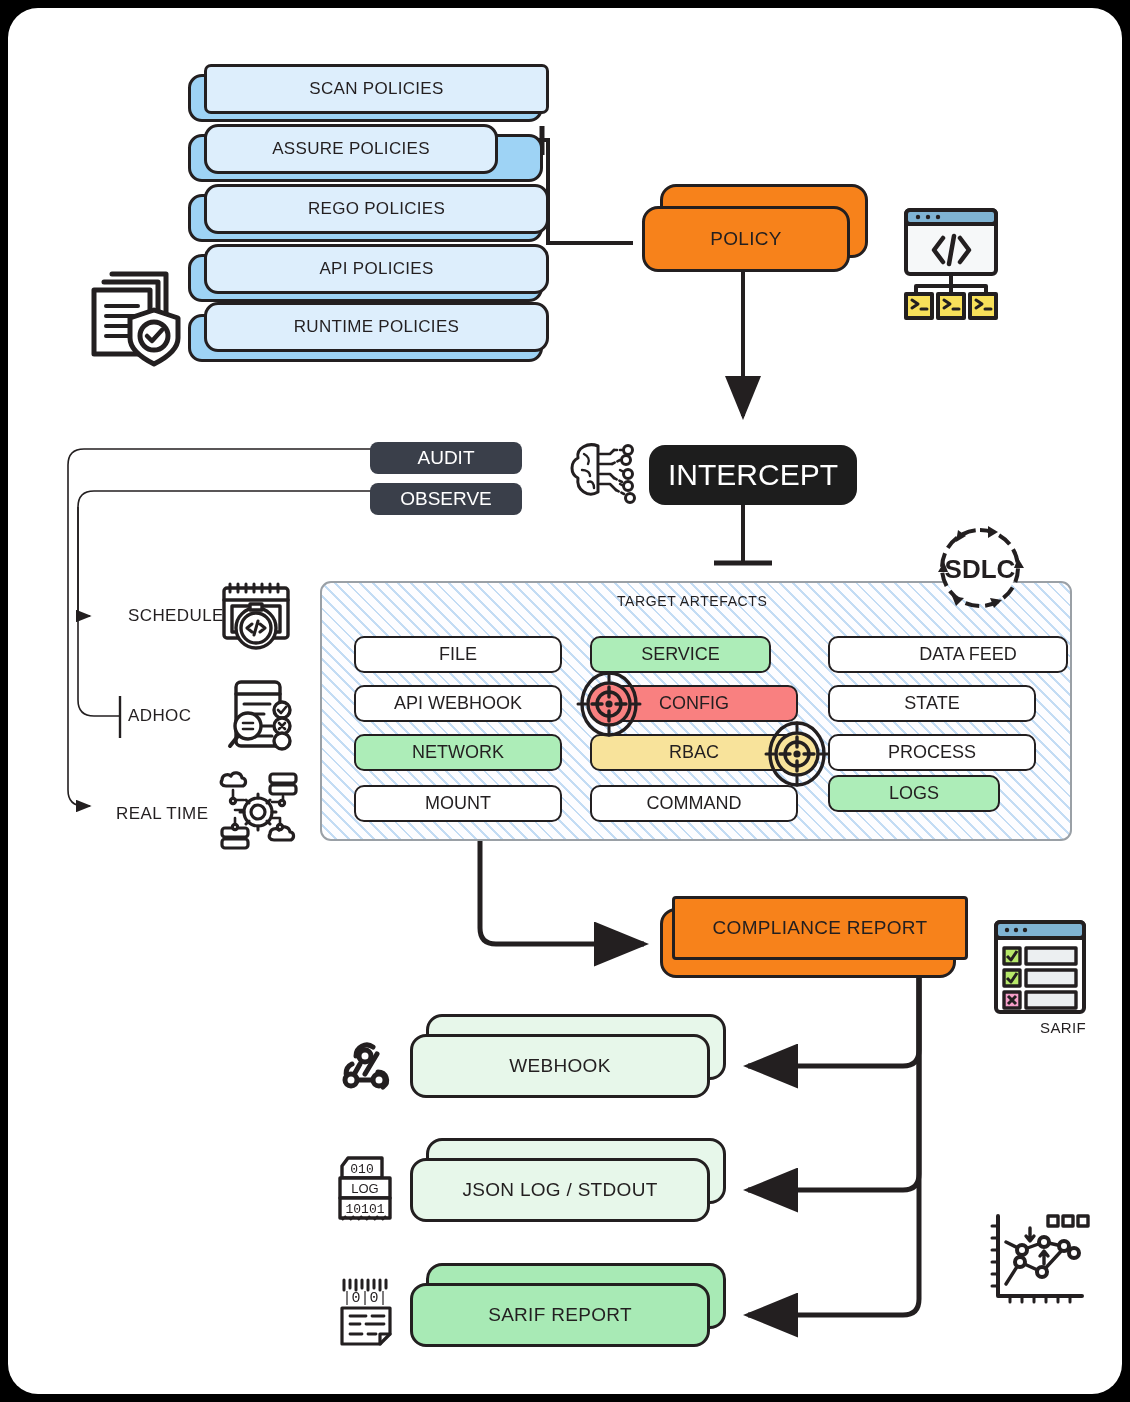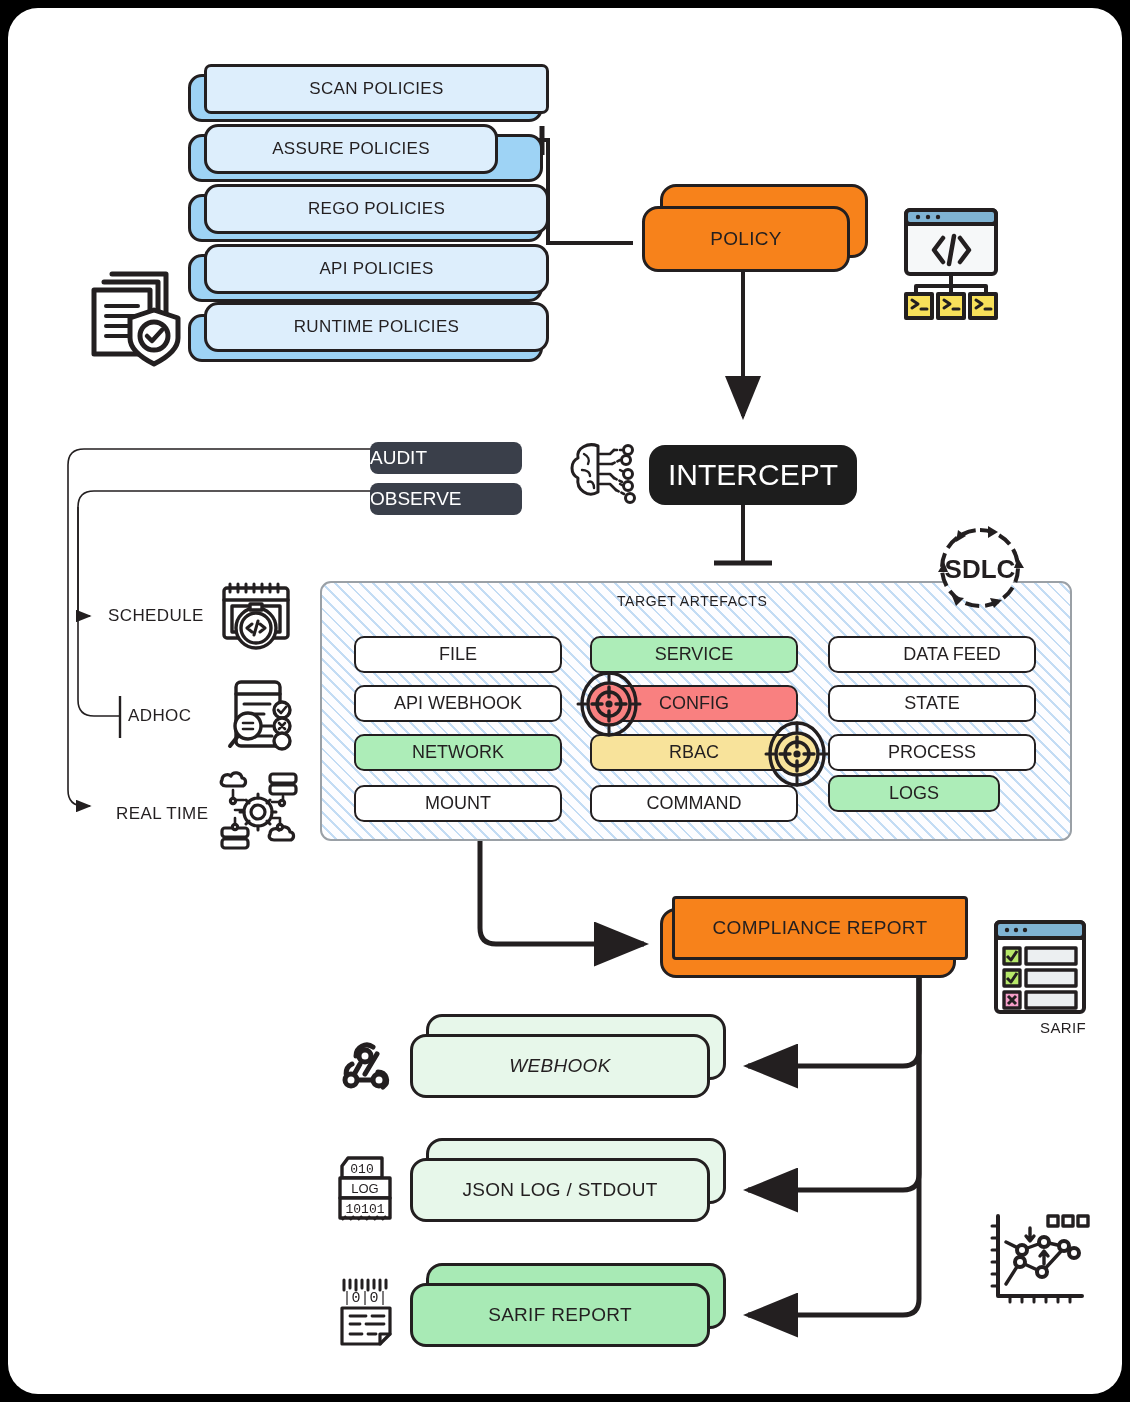--- a/index.html
+++ b/index.html
@@ -17,21 +17,21 @@
   .pol-back{background:#9ed3f5;}
   .pol-front{background:#ddeefc;}
   .pol-front span{pointer-events:none;}
 
   
   .or-back{background:#f7821b;}
   .or-front{background:#f7821b;}
 
   
   .dark{background:#3a3f4a;border:none;border-radius:8px;color:#fff;font-size:19px;
-        display:flex;align-items:center;justify-content:flex-start;position:absolute;box-sizing:border-box;}
+        display:flex;align-items:center;justify-content:center;position:absolute;box-sizing:border-box;}
   .intercept{background:#1d1d1d;border:none;border-radius:16px;color:#fff;font-size:30px;
              display:flex;align-items:center;justify-content:center;position:absolute;box-sizing:border-box;}
 
   
   #artefacts{position:absolute;box-sizing:border-box;border:2px solid #9aa0a6;border-radius:11px;
     background-color:#fdfdff;
     background-image:repeating-linear-gradient(45deg,#c3dcf4 0 2px,rgba(255,255,255,0) 2px 9px);text-align:right;}
   .acard{position:absolute;box-sizing:border-box;display:flex;align-items:center;justify-content:center;
          border:2px solid #231f20;border-radius:10px;background:#fff;font-size:18px;color:#231f20;}
   .acard.green{background:#adedb8;}
@@ -153,21 +153,21 @@
     </svg>
   </div>
 
   <div class="dark" style="left:362px;top:434px;width:152px;height:32px;">
     <span>AUDIT</span>
   </div>
   <div class="dark" style="left:362px;top:475px;width:152px;height:32px;">
     <span>OBSERVE</span>
   </div>
 
-  <div class="lbl" style="left:100px;top:598px;">SCHEDULE</div>
+  <div class="lbl" style="left:120px;top:598px;">SCHEDULE</div>
   <div class="lbl" style="left:120px;top:698px;">ADHOC</div>
   <div class="lbl" style="left:108px;top:796px;">REAL TIME</div>
 
   <div class="ic" style="left:208px;top:570px;">
     <svg width="80" height="80" viewBox="0 0 80 80" fill="none" stroke="#231f20" stroke-width="3.4" stroke-linejoin="round" stroke-linecap="round">
       <rect x="8" y="10" width="64" height="50" rx="3" fill="#fff"></rect>
       <path d="M8,22 L72,22"></path>
       <path d="M14,6 L14,14 M22,6 L22,14 M30,6 L30,14 M38,6 L38,14 M46,6 L46,14 M54,6 L54,14 M62,6 L62,14" stroke-width="3"></path>
       <rect x="16" y="28" width="48" height="26" fill="#fff"></rect>
       <circle cx="40" cy="50" r="20" fill="#fff"></circle>
@@ -239,34 +239,34 @@
     <div class="acard" style="left:32px;top:102px;width:208px;height:37px;">
       <span>API WEBHOOK</span>
       </div>
     <div class="acard green" style="left:32px;top:151px;width:208px;height:37px;">
       <span>NETWORK</span>
       </div>
     <div class="acard" style="left:32px;top:202px;width:208px;height:37px;">
       <span>MOUNT</span>
       </div>
 
-    <div class="acard green" style="left:268px;top:53px;width:208px;height:37px;">
+    <div class="acard green" style="left:268px;top:53px;width:181px;height:37px;">
       <span>SERVICE</span>
       </div>
     <div class="acard red" style="left:268px;top:102px;width:208px;height:37px;">
       <span>CONFIG</span>
       </div>
     <div class="acard yellow" style="left:268px;top:151px;width:208px;height:37px;">
       <span>RBAC</span>
       </div>
     <div class="acard" style="left:268px;top:202px;width:208px;height:37px;">
       <span>COMMAND</span>
       </div>
 
-    <div class="acard" style="left:506px;top:53px;width:208px;height:37px;padding-left:40px;">
+    <div class="acard" style="left:506px;top:53px;width:240px;height:37px;padding-left:40px;">
       <span>DATA FEED</span>
       </div>
     <div class="acard" style="left:506px;top:102px;width:208px;height:37px;">
       <span>STATE</span>
       </div>
     <div class="acard" style="left:506px;top:151px;width:208px;height:37px;">
       <span>PROCESS</span>
       </div>
     <div class="acard green" style="left:506px;top:192px;width:172px;height:37px;">
       <span>LOGS</span>
@@ -329,21 +329,21 @@
       <path d="M17,62 L21,66 L27,57" stroke-width="3"></path>
       <rect x="36" y="54" width="50" height="16" fill="#eceff1" stroke-width="3.4"></rect>
       <rect x="14" y="76" width="16" height="16" fill="#f59ec8" stroke-width="3.4"></rect>
       <path d="M18,80 L26,88 M26,80 L18,88" stroke-width="3"></path>
       <rect x="36" y="76" width="50" height="16" fill="#eceff1" stroke-width="3.4"></rect>
     </svg>
   </div>
   <div class="lbl-sm" style="left:1032px;top:1011px;">SARIF</div>
 
   <div class="shadowcard out-back-mint abs" style="left:418px;top:1006px;width:300px;height:66px;border-radius:16px;"></div>
-  <div class="card out-front-mint" style="left:402px;top:1026px;width:300px;height:64px;border-radius:16px;font-size:19px;font-style:italic;">
+  <div class="card out-front-mint" style="left:402px;top:1026px;width:300px;height:64px;border-radius:16px;font-size:19px;">
     <span>WEBHOOK</span>
   </div>
   <div class="ic" style="left:326px;top:1026px;">
     <svg width="62" height="62" viewBox="0 0 62 62" fill="none" stroke="#231f20" stroke-width="5" stroke-linecap="round" stroke-linejoin="round">
       <path d="M22,22 C22,13 32,8 39,13"></path>
       <path d="M43,20 L31,40"></path>
       <path d="M44,38 C52,38 56,48 49,53"></path>
       <path d="M45,46 L22,46"></path>
       <path d="M18,30 C10,34 10,46 19,48"></path>
       <path d="M26,30 L17,46"></path>

